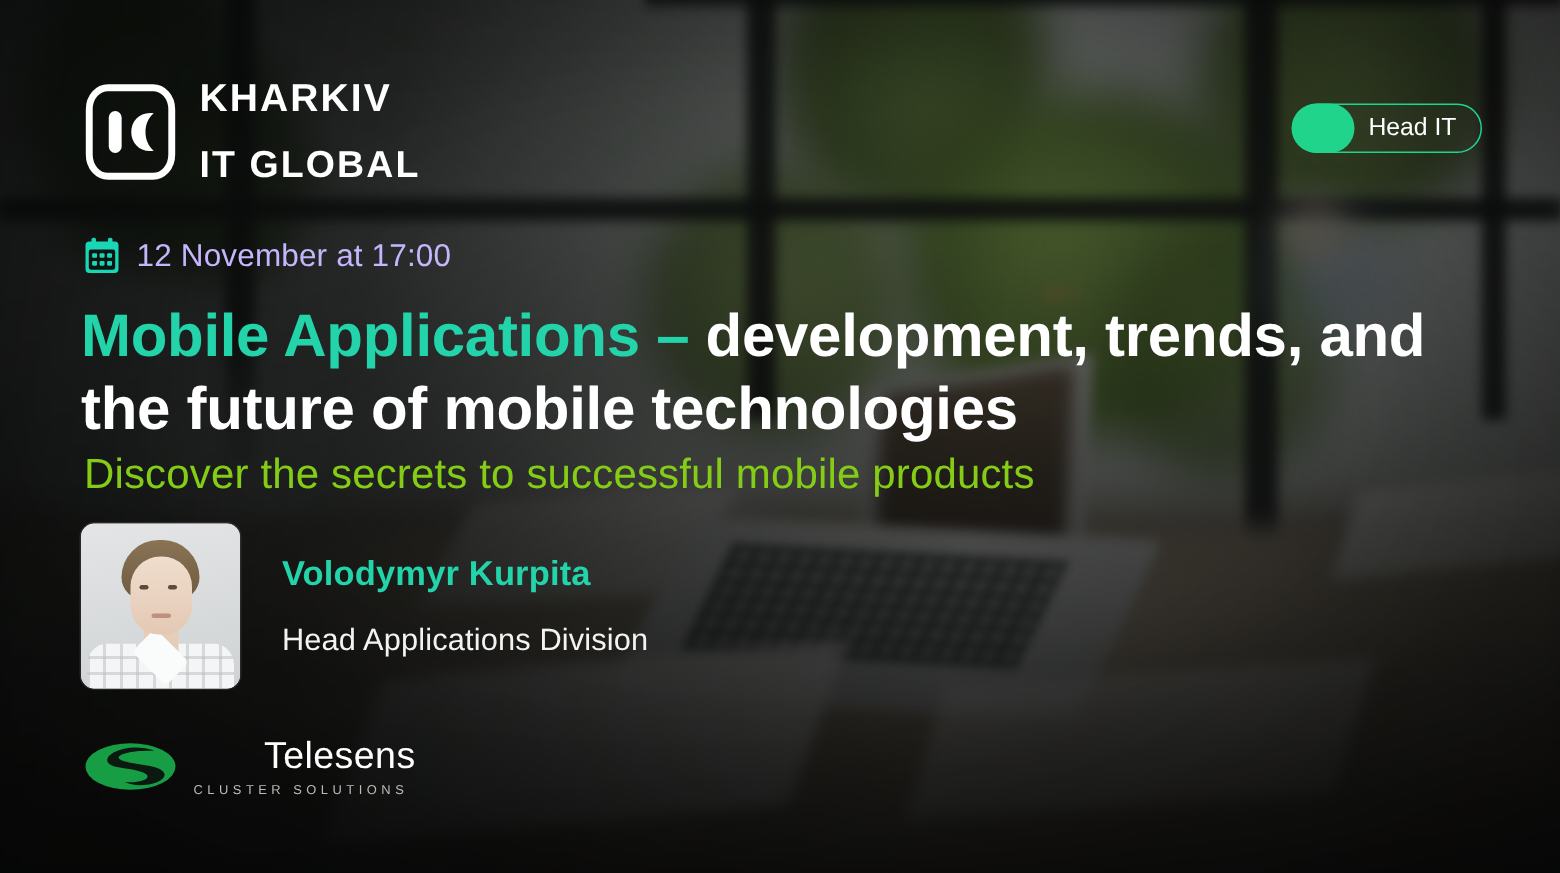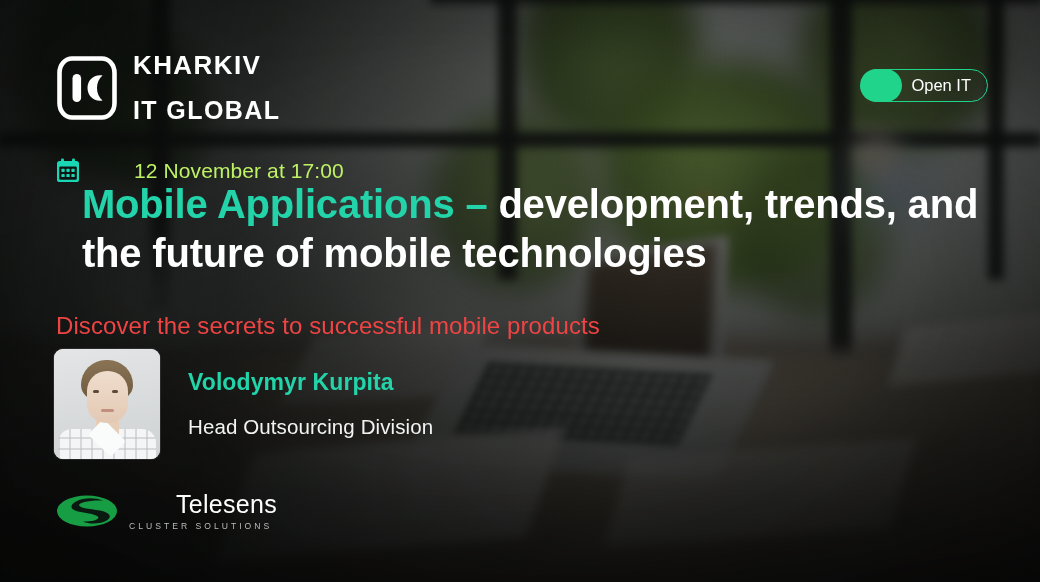--- a/index.html
+++ b/index.html
@@ -180,34 +180,34 @@
     width:42px; height:33px; margin:-1.6px 0 -1.6px -1.6px;
     border-radius:17px; background:#21d48c; flex:none;
   }
   .openit-label{
     color:#ffffff; font-size:16.5px; margin-left:9px; white-space:nowrap;
   }
 
   
   .daterow{ position:absolute; left:56px; top:158px; display:flex; align-items:center; gap:11px; }
   .cal-icon{ width:24px; height:25px; flex:none; }
-  .date-text{ color:#bef264; font-size:21px; letter-spacing:.1px;margin-left:43px; }
+  .date-text{ color:#c4b5fd; font-size:21px; letter-spacing:.1px; }
 
   
   .headline{
-    position:absolute; left:54px; top:180px; width:950px;
+    position:absolute; left:54px; top:200px; width:950px;
     font-size:40px; font-weight:bold; line-height:1.22;
-    color:#ffffff; letter-spacing:-.2px;margin-left:28px;
+    color:#ffffff; letter-spacing:-.2px;
   }
   .hl-accent{ color:#23d3a9; }
 
   
   .subtitle{
-    position:absolute; left:56px; top:312px;
-    font-size:24px; color:#ef4444; letter-spacing:.1px;
+    position:absolute; left:56px; top:300px;
+    font-size:28px; color:#84cc16; letter-spacing:.1px;
   }
 
   
   .speaker{ position:absolute; left:54px; top:349px; display:flex; align-items:center; gap:28px; }
   .avatar{
     width:106px; height:110px; border-radius:9px; overflow:hidden; flex:none;
     background:#d8dadb; position:relative;
     box-shadow:0 0 0 1px rgba(255,255,255,.10);
   }
   .av-bg{ position:absolute; inset:0; background:linear-gradient(170deg,#e3e5e6,#cfd2d3); }
@@ -310,21 +310,21 @@
         </svg>
       </span>
       <span class="logo-text">
         <span class="logo-l1">KHARKIV</span>
         <span class="logo-l2">IT GLOBAL</span>
       </span>
     </div>
 
     <div class="openit">
       <span class="openit-dot"></span>
-      <span class="openit-label">Open IT</span>
+      <span class="openit-label">Head IT</span>
     </div>
 
     <div class="daterow">
       <span class="cal-icon">
         <svg viewBox="0 0 24 25" width="24" height="25" aria-hidden="true">
           <rect x="5" y="0.5" width="3" height="4" rx="1.2" fill="#19d6b4"></rect>
           <rect x="16" y="0.5" width="3" height="4" rx="1.2" fill="#19d6b4"></rect>
           <rect x="1" y="3" width="22" height="21" rx="2.6" fill="#19d6b4"></rect>
           <rect x="3.2" y="8.4" width="17.6" height="13.4" rx="1.4" fill="#0e1412"></rect>
           <g fill="#19d6b4">
@@ -351,21 +351,21 @@
         <span class="av-neck"></span>
         <span class="av-collar"></span>
         <span class="av-hair"></span>
         <span class="av-face"></span>
         <span class="av-eye l"></span>
         <span class="av-eye r"></span>
         <span class="av-mouth"></span>
       </span>
       <span class="speaker-text">
         <span class="sp-name">Volodymyr Kurpita</span>
-        <span class="sp-role">Head Outsourcing Division</span>
+        <span class="sp-role">Head Applications Division</span>
       </span>
     </div>
 
     <div class="telesens">
       <span class="tel-mark">
         <svg viewBox="0 0 62 34" width="62" height="34" aria-hidden="true">
           <ellipse cx="31" cy="17" rx="30" ry="15.5" fill="#179e45"></ellipse>
           <path d="M47 6.5 C38 3.2 27 3.8 20 7.5 C13 11.2 14.5 16 22 17.4 C29 18.7 38 19.6 41.5 22.2 C45 24.8 38 28.2 27 27.4 C33 30.4 45 30.2 51 26.2 C57 22.2 52.5 18.2 44 16.6 C36 15.1 26 14.4 23.5 11.9 C21 9.4 30 6 47 6.5 Z" fill="#0b1a10"></path>
         </svg>
       </span>

